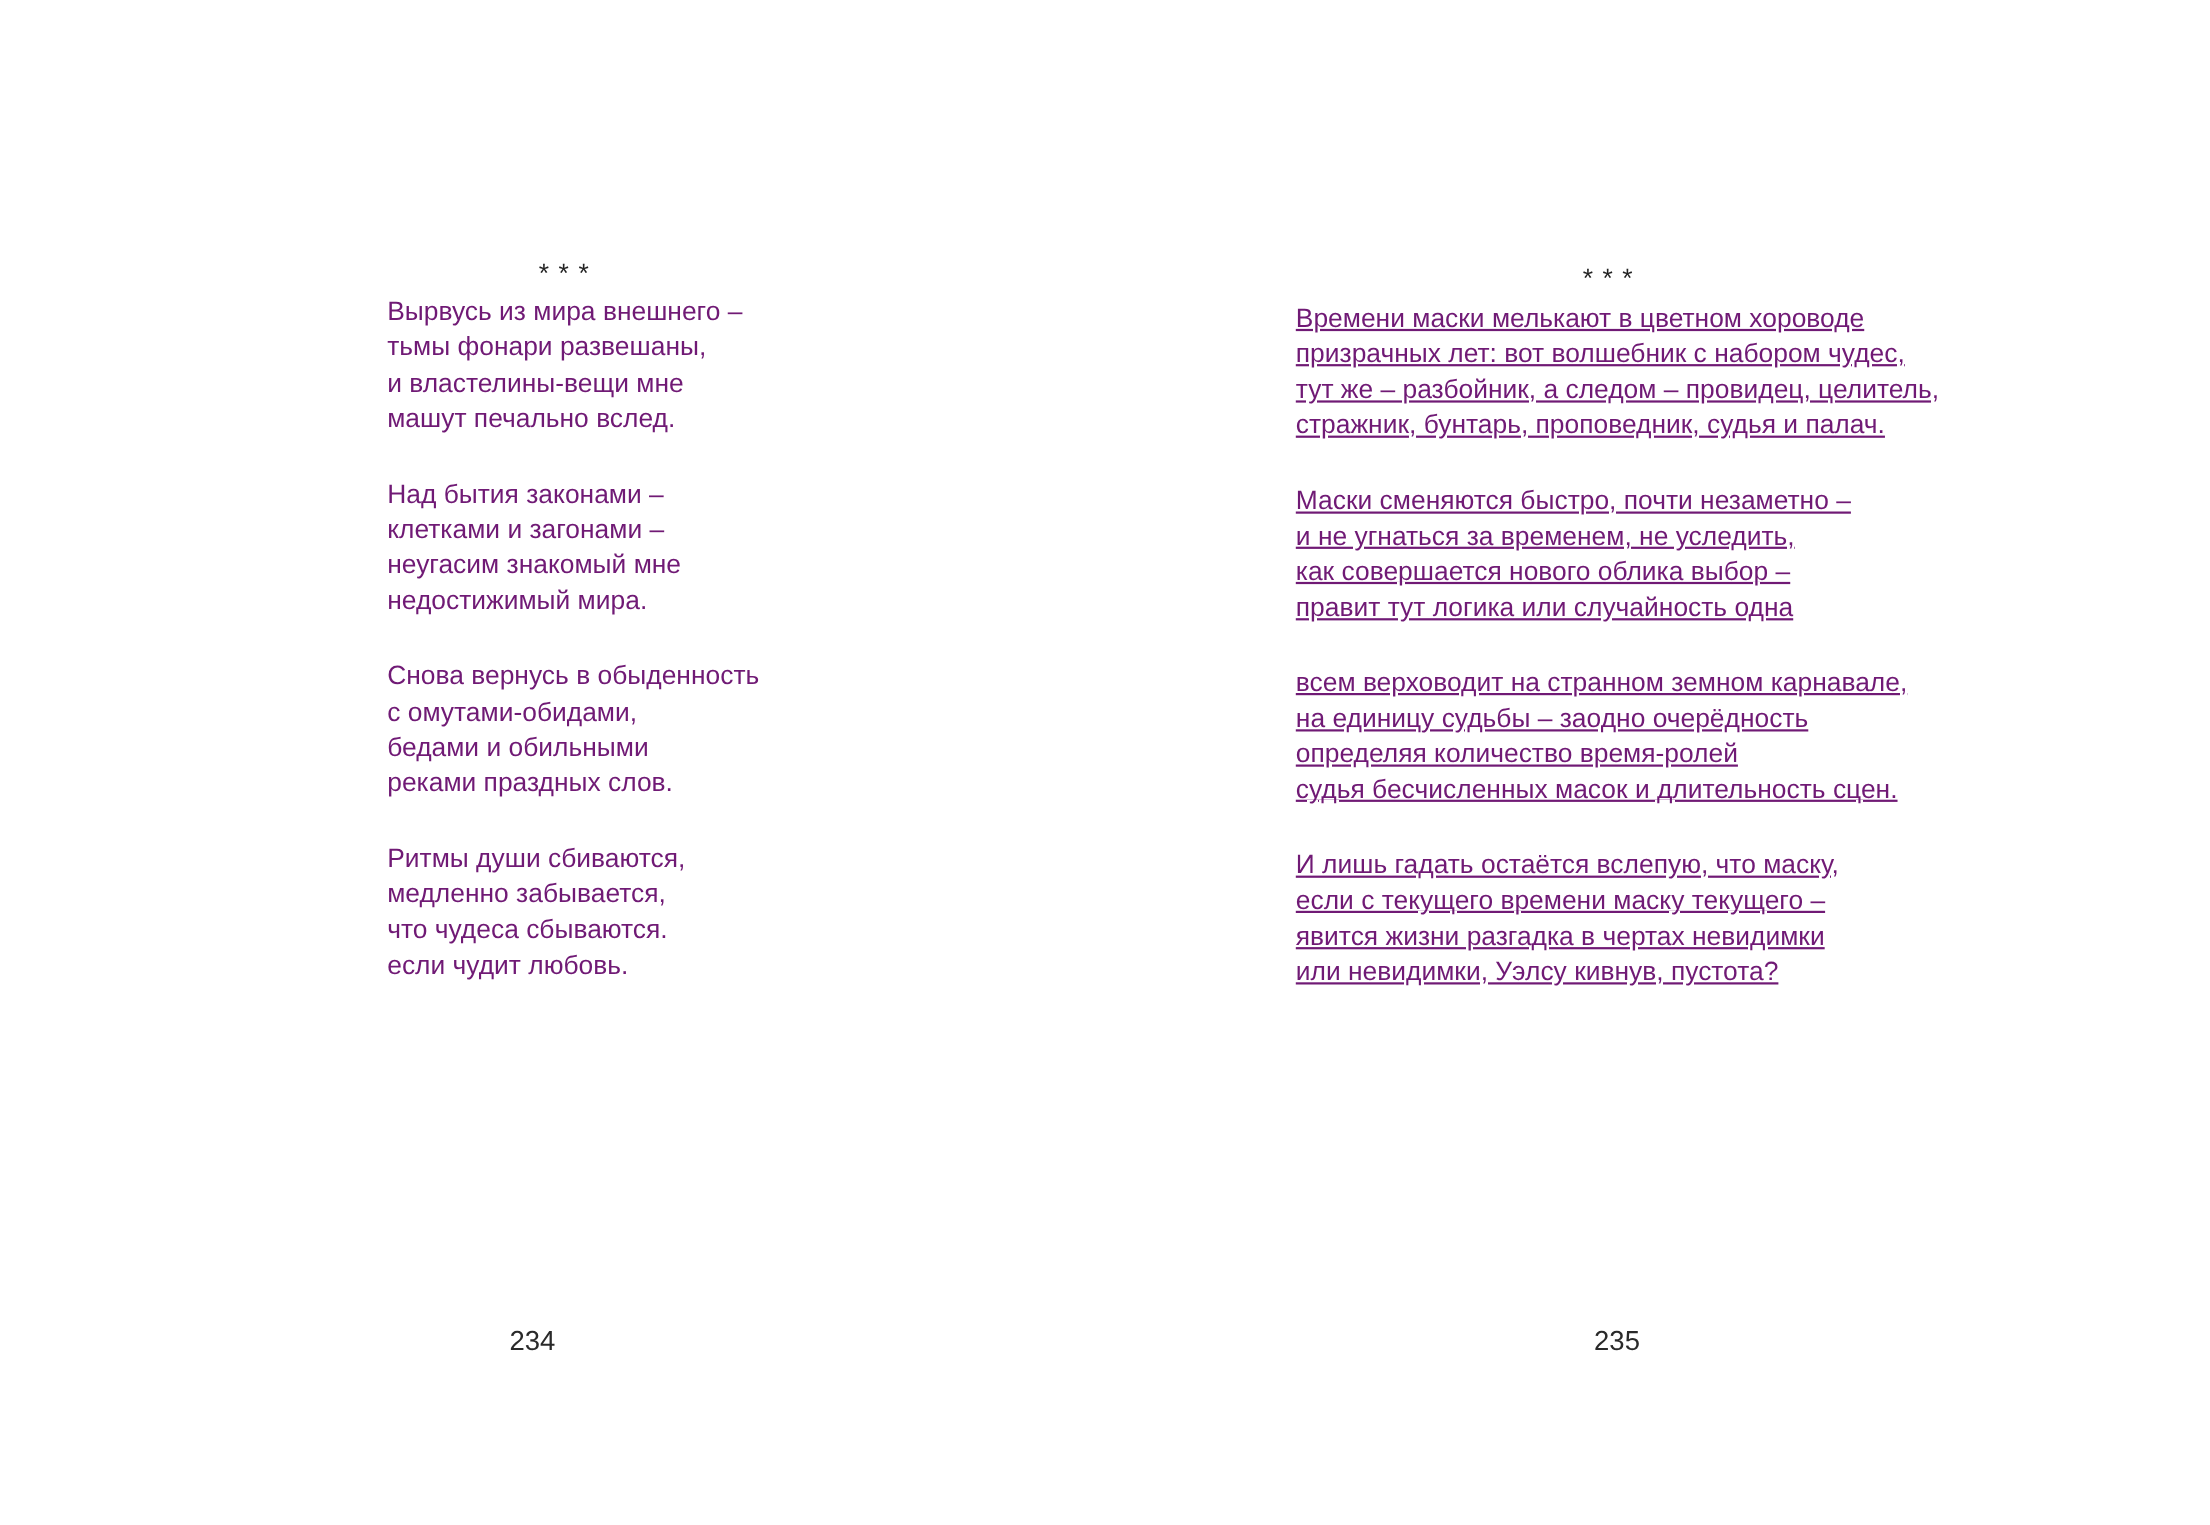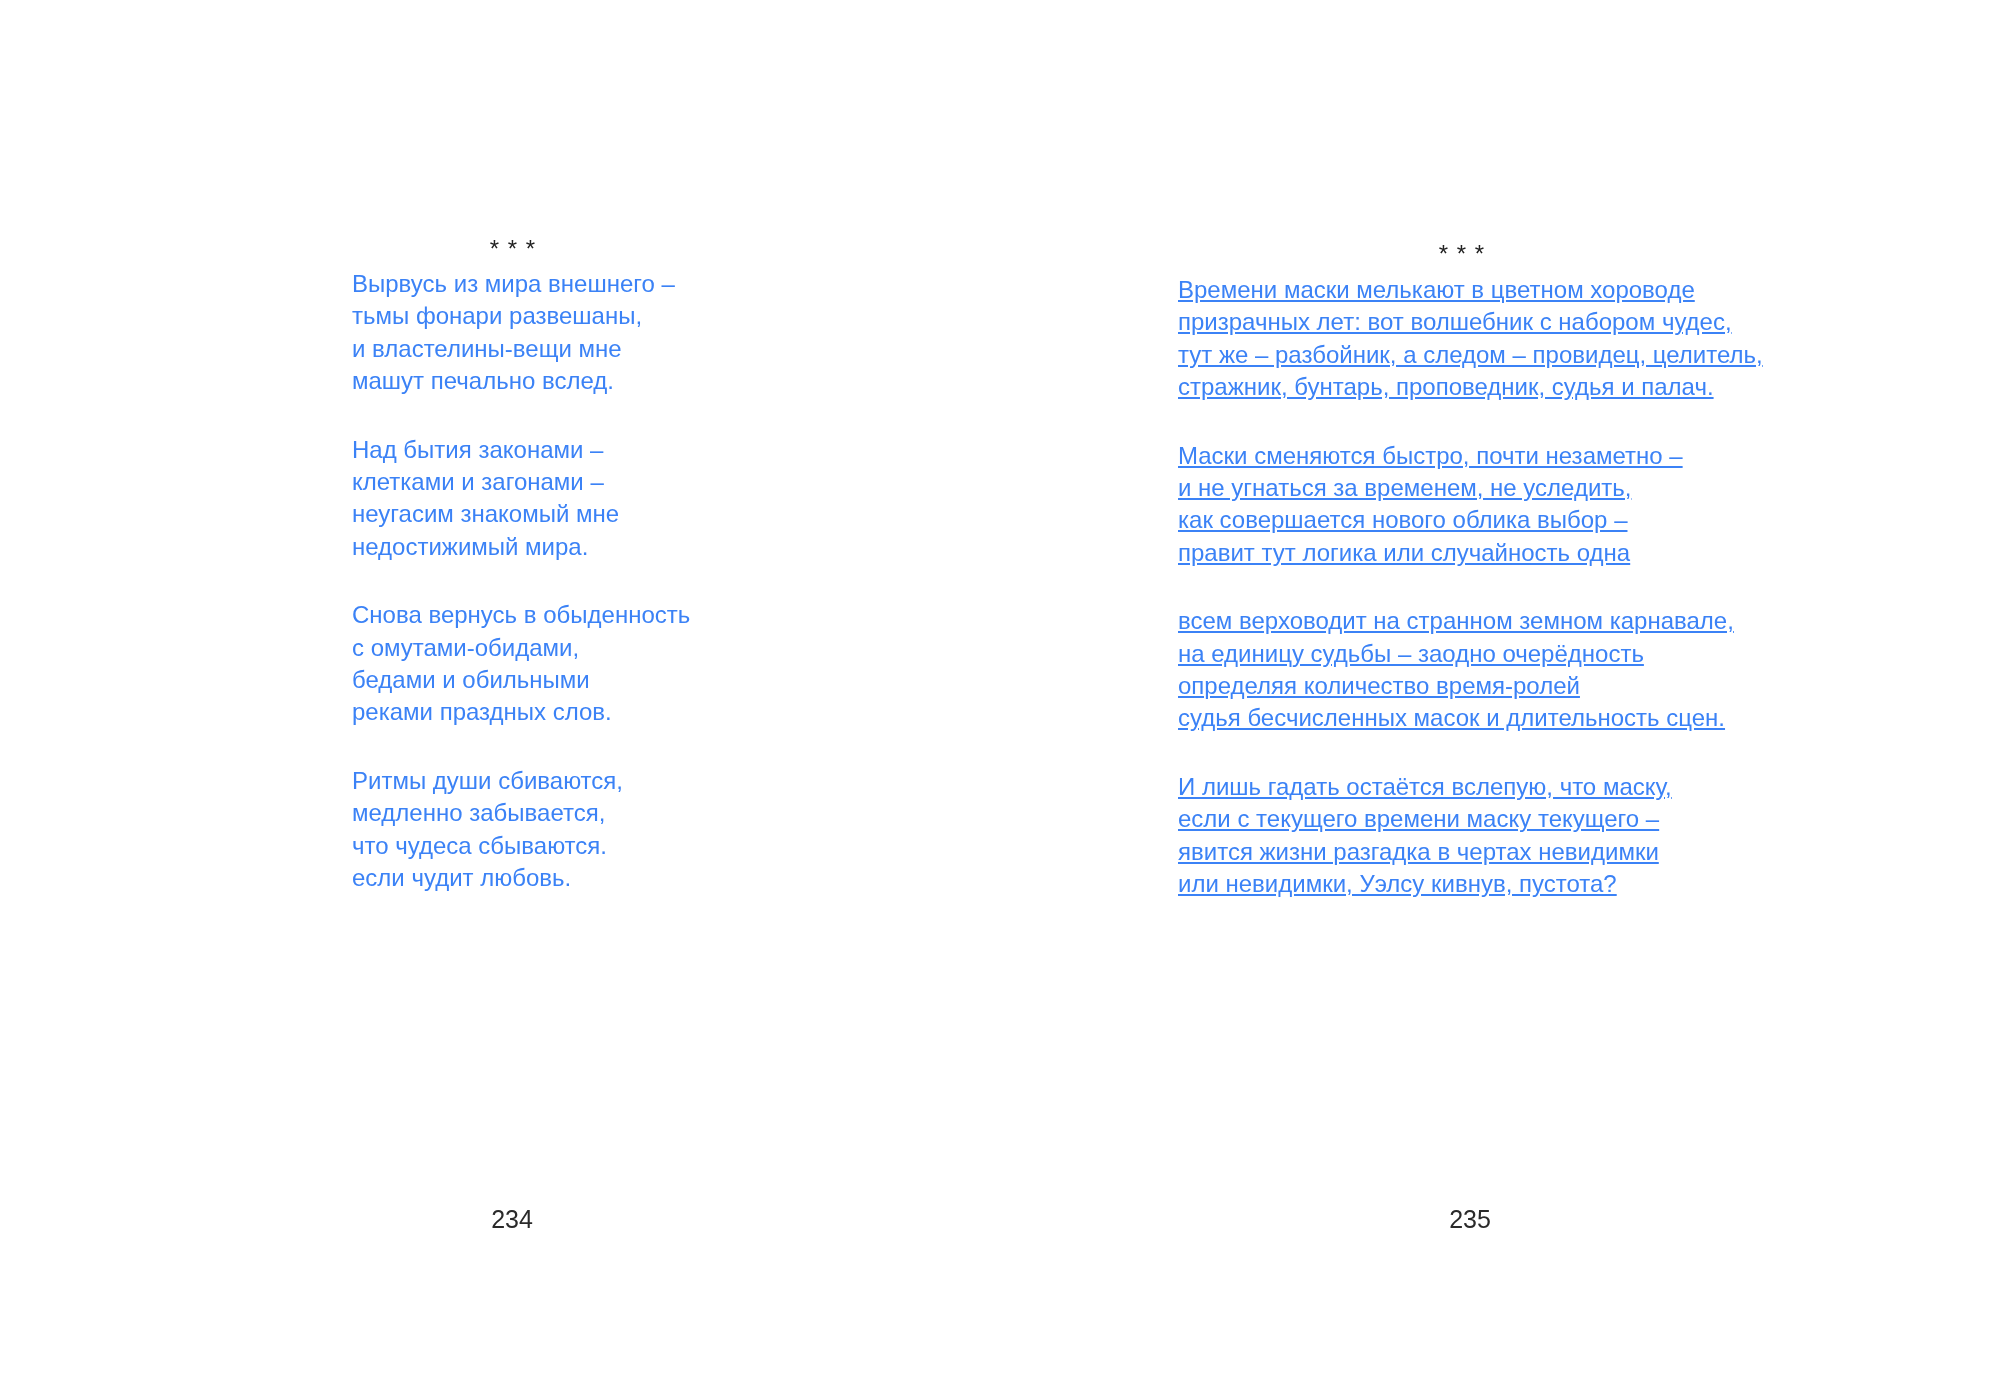--- a/index.html
+++ b/index.html
@@ -23,40 +23,40 @@
     line-height: 28px;
     letter-spacing: 1px;
     white-space: nowrap;
     color: #232323;
   }
   .poem {
     position: absolute;
     font-size: 24px;
     line-height: 32.4px;
     white-space: nowrap;
-    color: #3b82f6;
+    color: #701a75;
   }
   .stanza {
     margin: 0 0 36px 0;
     padding: 0;
   }
   .poem-line {
     margin: 0;
     padding: 0;
   }
   .page-number {
     position: absolute;
     transform: translateX(-50%);
     font-size: 25px;
     line-height: 30px;
     color: #2a2a2a;
   }
   #marker-left  { left: 513px;  top: 235px; }
   #poem-left    { left: 352px;  top: 268px; }
-  #pagenum-left { left: 512px;  top: 1204px; }
+  #pagenum-left { left: 484px;  top: 1204px; }
 
   #marker-right  { left: 1462px; top: 240px; }
   #poem-right    { left: 1178px; top: 274px; text-decoration: underline; }
   #pagenum-right { left: 1470px; top: 1204px; }
 </style>
 </head>
 <body>
 
 <div class="spread">
 

